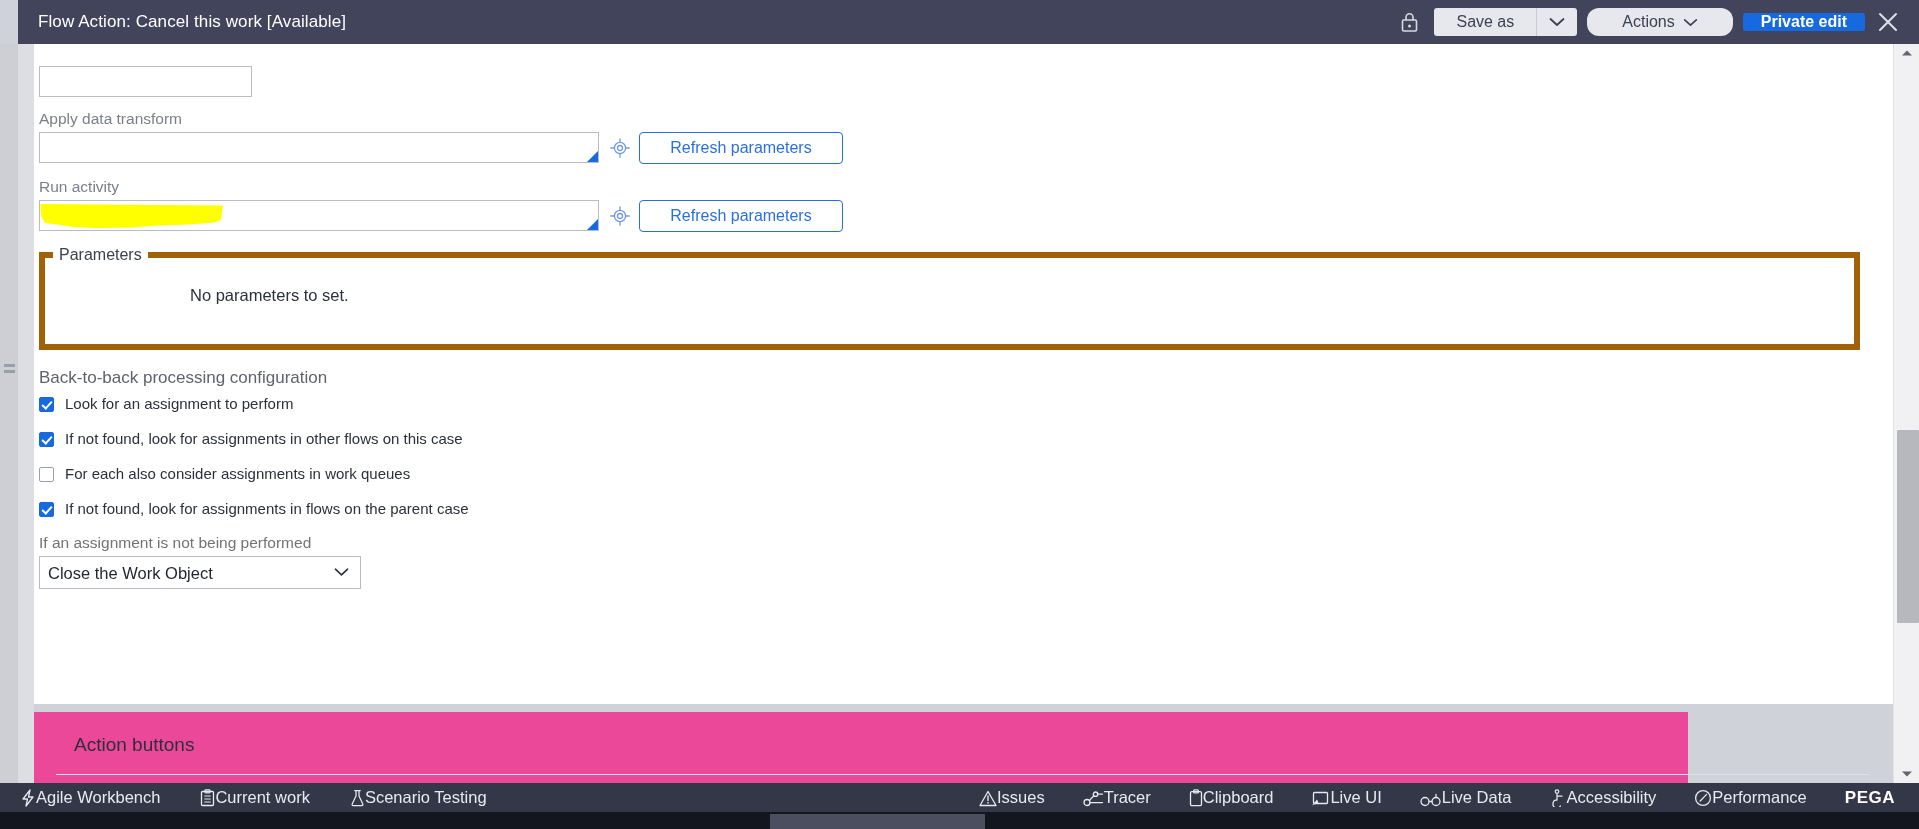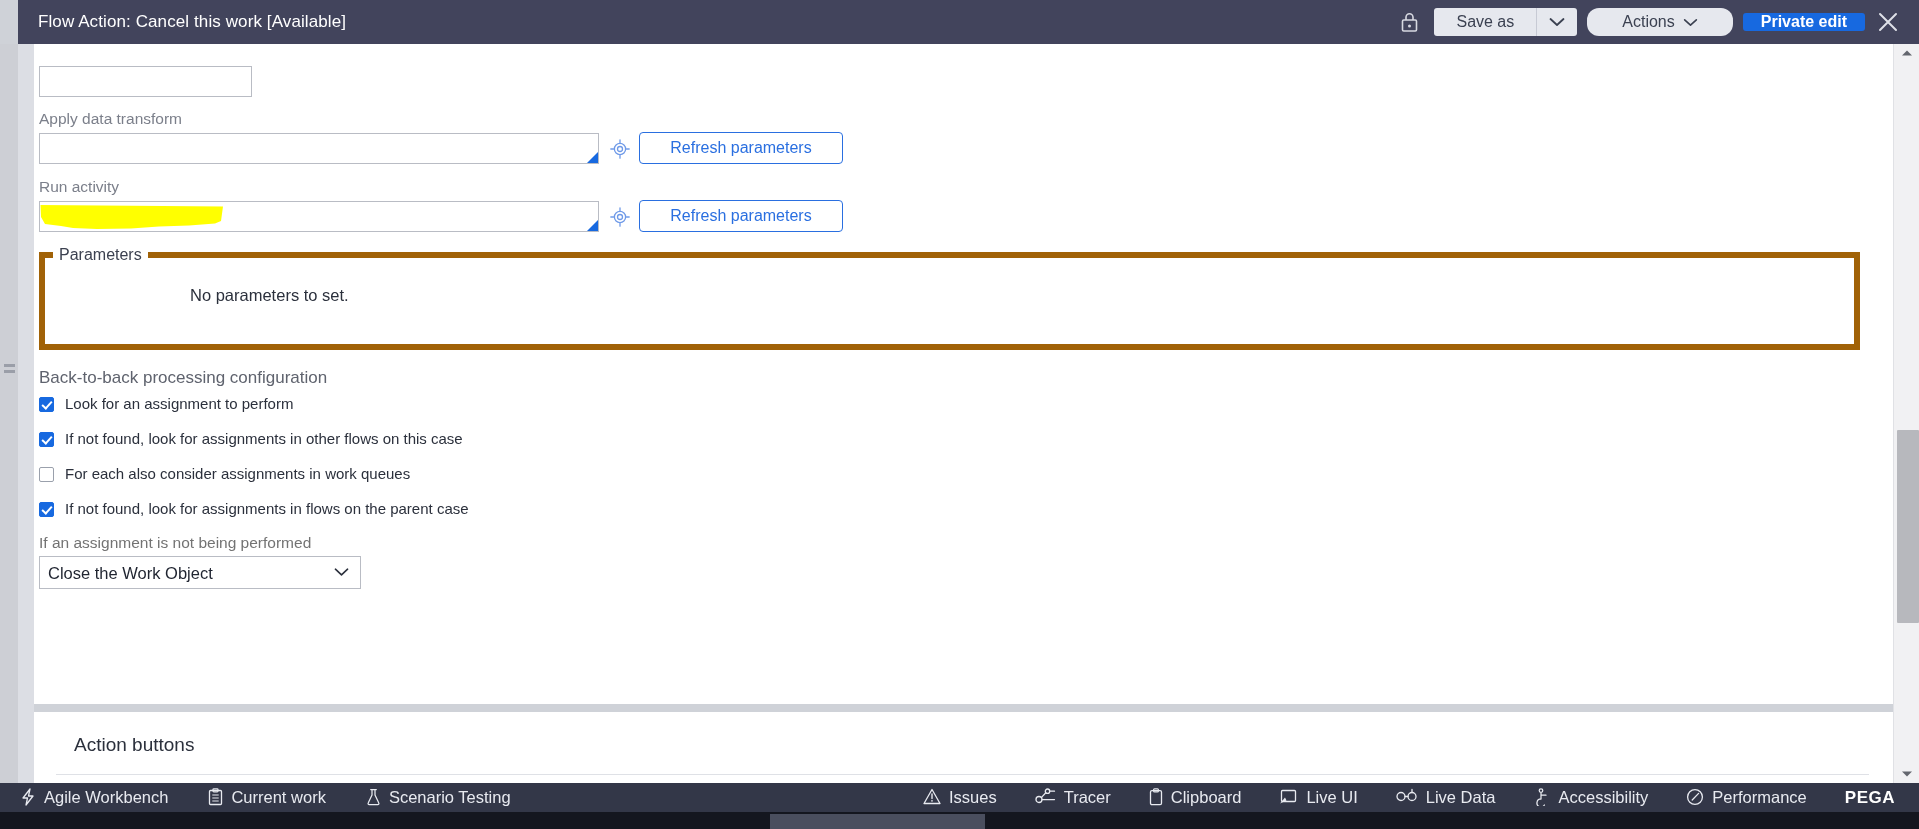--- a/index.html
+++ b/index.html
@@ -134,21 +134,21 @@
     font-family: "Liberation Sans", sans-serif;
     font-size: 16px;
     color: #1f2430;
     padding: 0 6px;
     outline: none;
     border-radius: 0;
   }
   input.txt.small { width: 213px; }
   input.txt.wide  { width: 560px; }
 
-  .row { display: flex; align-items: flex-end; }
+  .row { display: flex; align-items: flex-start; }
 
   .combo-wrap { position: relative; display: inline-block; }
   .combo-corner {
     position: absolute;
     right: 1px; bottom: 1px;
     width: 0; height: 0;
     border-left: 11px solid transparent;
     border-bottom: 11px solid #1769e0;
     pointer-events: none;
   }
@@ -271,22 +271,22 @@
   .sel-caret {
     position: absolute;
     right: 12px; top: 11px;
     pointer-events: none;
   }
 
   
   .action-card {
     position: absolute;
     left: 34px; top: 712px;
-    width: 1859px; height: 88px;
-    background: #ffffff;
+    width: 1654px; height: 88px;
+    background: #ec4899;
   }
   .action-title {
     padding: 22px 0 0 40px;
     color: #2b303c;
     font-size: 19px;
   }
   .action-divider {
     margin: 18px 0 0 0;
     height: 1px;
     background: #dfe1e6;
@@ -330,22 +330,21 @@
     left: 0; bottom: 17px;
     width: 1919px; height: 29px;
     background: #333748;
     display: flex;
     align-items: center;
     color: #e8eaf0;
     font-size: 16.5px;
   }
   .bb-item {
     display: flex;
-    align-items: flex-start;
-    gap: 8px;
+    align-items: flex-end;
     cursor: pointer;
     white-space: nowrap;
     color: #e8eaf0;
   }
   .bb-ico { display: inline-flex; align-items: center; }
   .bb-left { display: flex; align-items: center; gap: 40px; padding-left: 20px; }
   .bb-right { display: flex; align-items: center; gap: 38px; margin-left: auto; padding-right: 24px; }
   .pega-logo { font-weight: bold; letter-spacing: .5px; font-size: 17px; color: #ffffff; }
 
   .taskbar {

